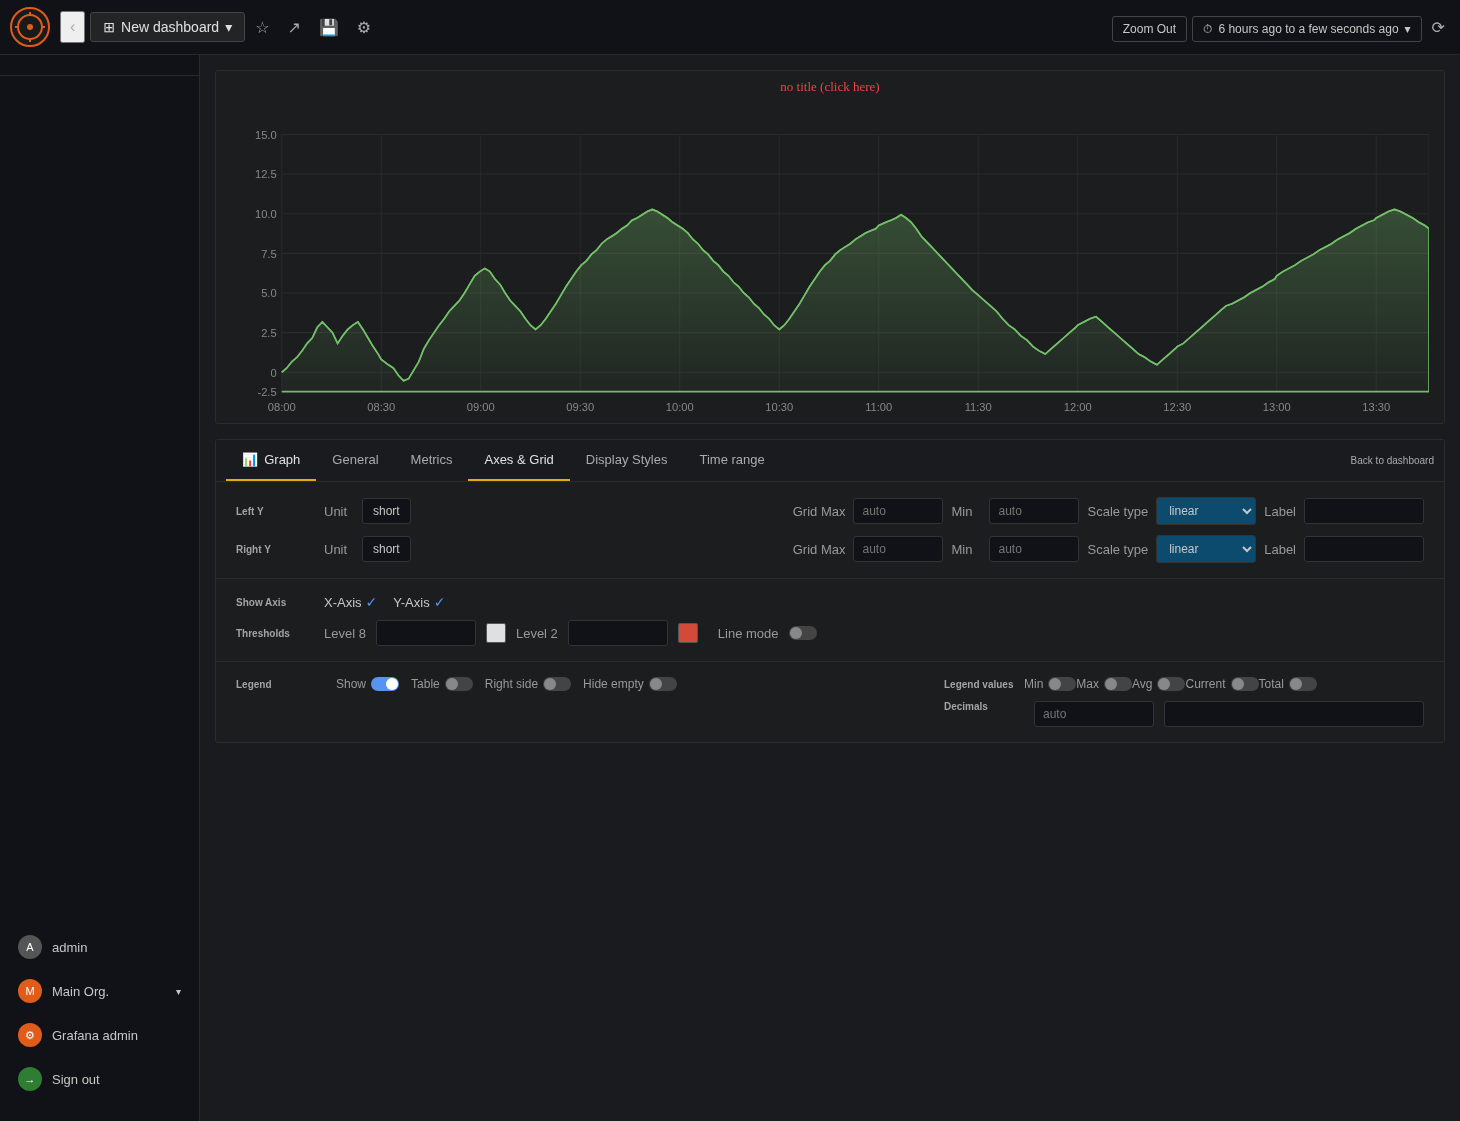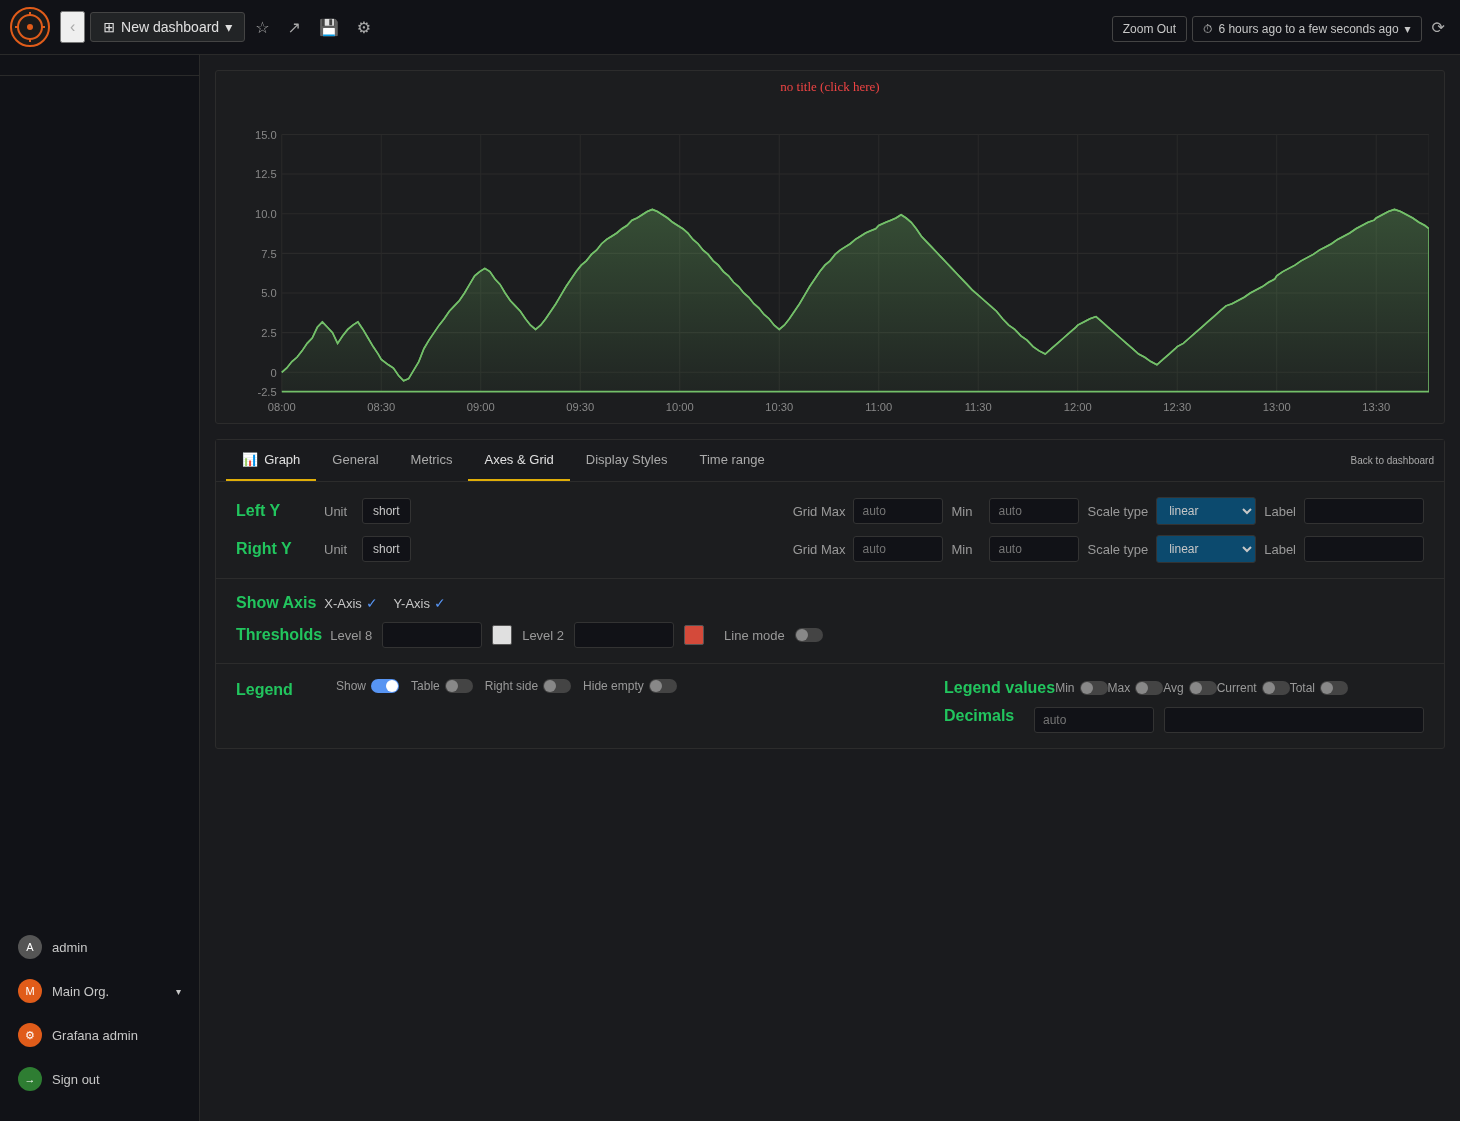--- a/index.html
+++ b/index.html
@@ -255,23 +255,23 @@
     }
     .form-row {
       display: flex;
       align-items: center;
       margin-bottom: 10px;
       gap: 8px;
     }
     .form-row:last-child { margin-bottom: 0; }
     .form-label {
       font-weight: bold;
-      color: #22c55e;
+      color: #a3a3a3;
       min-width: 80px;
-      font-size: 16px;
+      font-size: 10px;
     }
     .form-sublabel {
       color: #999;
       font-size: 13px;
       min-width: 30px;
     }
     .form-input {
       background: #111217;
       border: 1px solid #333;
       color: #c7c7c7;

